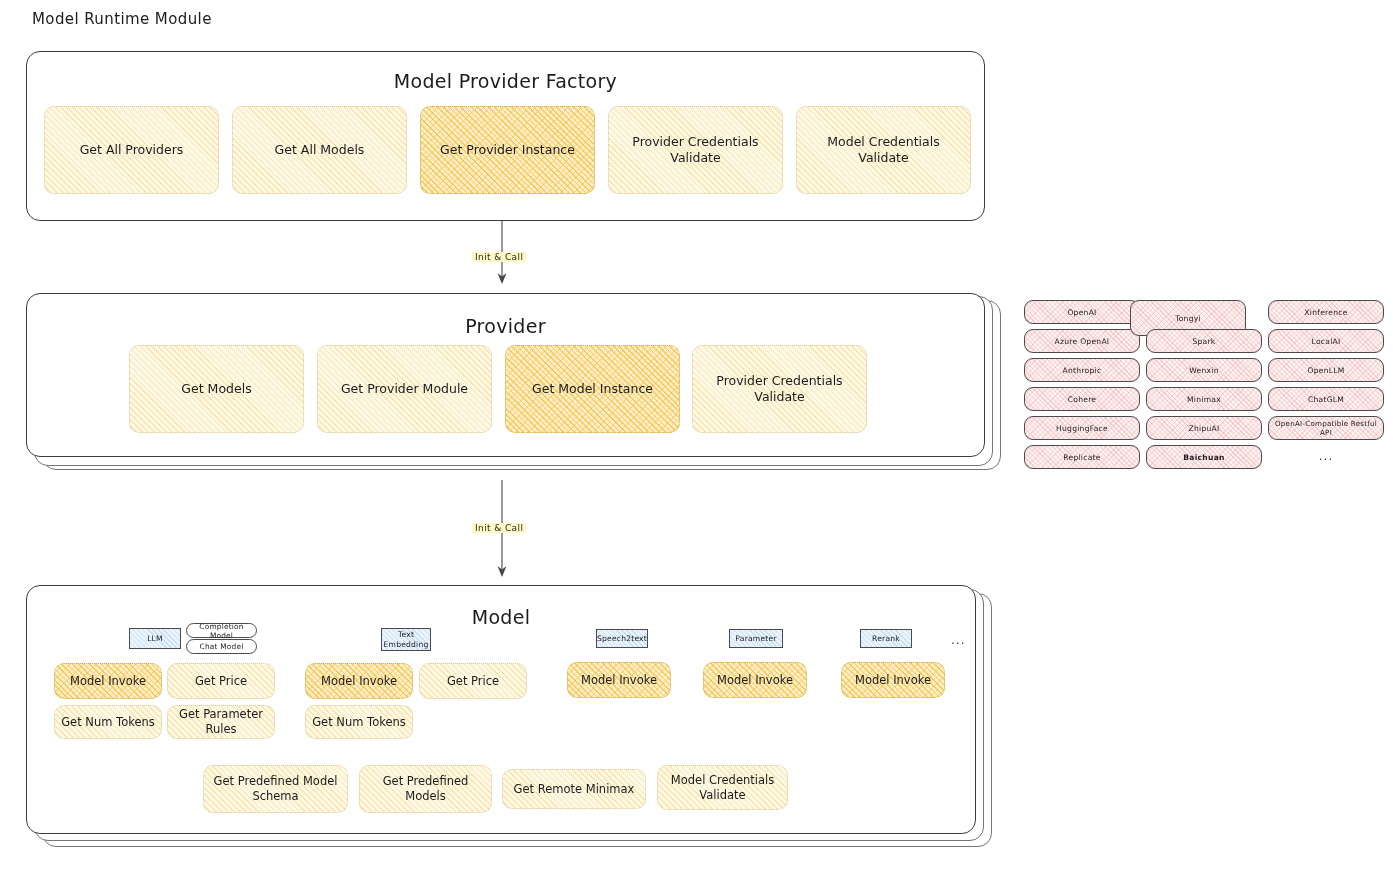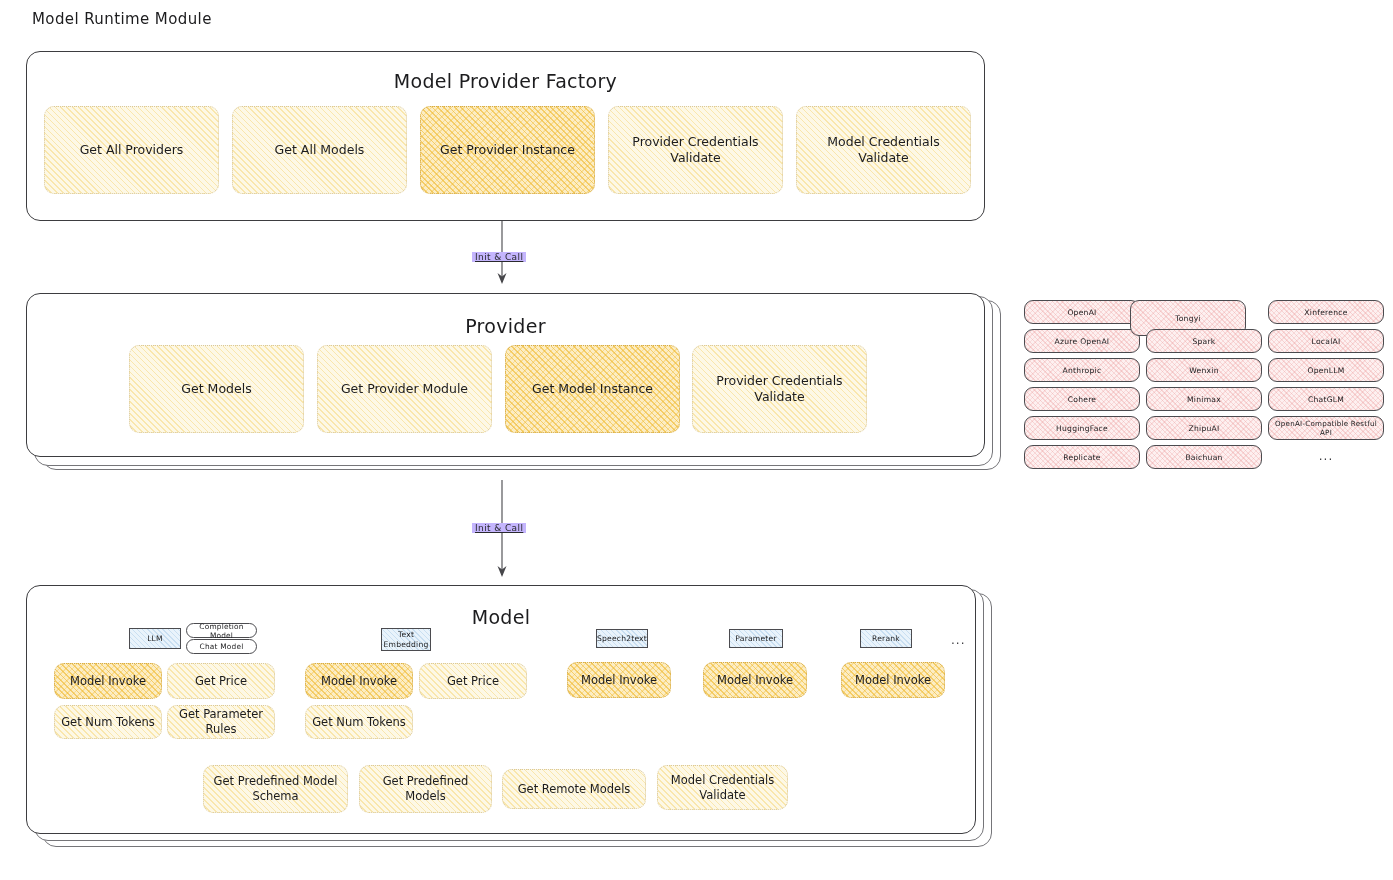--- a/index.html
+++ b/index.html
@@ -167,23 +167,22 @@
     color: #3a3a3e;
     letter-spacing: 1px;
     line-height: 1;
   }
 
   .edge-label {
     font-size: 9px;
     color: #2a2a2e;
     letter-spacing: .4px;
     white-space: nowrap;
-    background: #c4b5fd;
+    background: #fef9c3;
     padding: 0 3px;
-    text-decoration: underline;
   }
 
   svg.arrows {
     position: absolute;
     left: 0; top: 0;
     width: 1393px;
     height: 880px;
     pointer-events: none;
     z-index: 5;
   }
@@ -276,21 +275,21 @@
       </div>
     <div class="abs pill" style="left:122px; top:58px;  width:116px; height:24px;">
         <span>Wenxin</span>
       </div>
     <div class="abs pill" style="left:122px; top:87px;  width:116px; height:24px;">
         <span>Minimax</span>
       </div>
     <div class="abs pill" style="left:122px; top:116px; width:116px; height:24px;">
         <span>ZhipuAI</span>
       </div>
-    <div class="abs pill" style="left:122px; top:145px; width:116px; height:24px;">
+    <div class="abs pill" style="left:122px; top:145px; width:116px; height:24px;font-weight:bold;">
         <span>Baichuan</span>
       </div>
 
     <div class="abs pill" style="left:244px; top:0px;   width:116px; height:24px;">
         <span>Xinference</span>
       </div>
     <div class="abs pill" style="left:244px; top:29px;  width:116px; height:24px;">
         <span>LocalAI</span>
       </div>
     <div class="abs pill" style="left:244px; top:58px;  width:116px; height:24px;">
@@ -372,19 +371,19 @@
 
   <div class="abs ellipsis-mark" style="left:951px; top:634px; z-index:4;">...</div>
 
   <div class="abs node amber-light" style="left:203px; top:765px; width:145px; height:48px; font-size:11.5px; z-index:4;">
     <span>Get Predefined Model Schema</span>
   </div>
   <div class="abs node amber-light" style="left:359px; top:765px; width:133px; height:48px; font-size:11.5px; z-index:4;">
     <span>Get Predefined Models</span>
   </div>
   <div class="abs node amber-light" style="left:502px; top:769px; width:144px; height:40px; font-size:11.5px; z-index:4;">
-    <span>Get Remote Models</span>
+    <span>Get Remote Minimax</span>
   </div>
   <div class="abs node amber-light" style="left:657px; top:765px; width:131px; height:45px; font-size:11.5px; z-index:4;">
     <span>Model Credentials Validate</span>
   </div>
 
 </div>
 
 </body></html>

